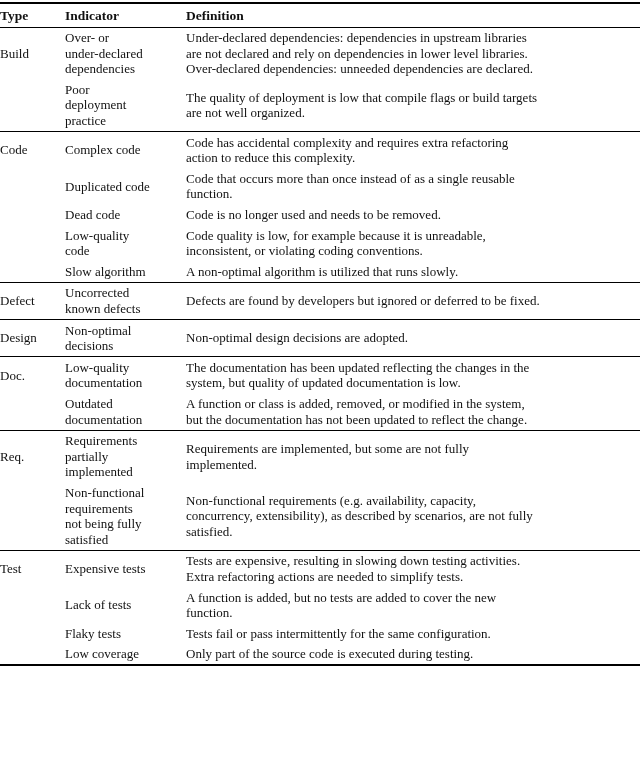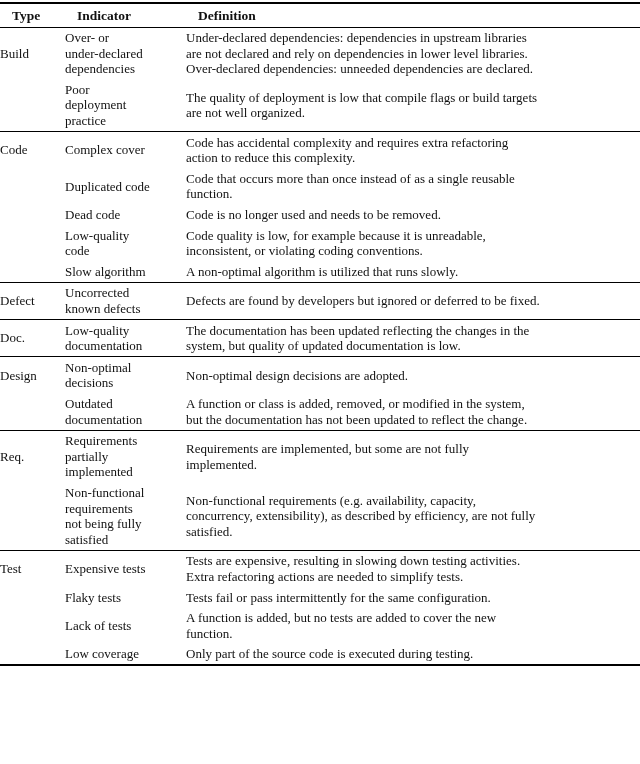--- a/index.html
+++ b/index.html
@@ -24,21 +24,21 @@
     border-top: 2px solid #000000;
     border-bottom: 2px solid #000000;
   }
   table.paper-table thead tr {
     border-bottom: 1px solid #000000;
   }
   table.paper-table th {
     text-align: left;
     font-weight: bold;
     font-size: 13.5px;
-    padding: 4px 0 3px 12px;
+    padding: 4px 0 3px 0;
     vertical-align: middle;
   }
   table.paper-table td {
     padding: 2.5px 0;
     vertical-align: middle;
     white-space: pre-line;
     overflow: hidden;
   }
   tr.group-first {
     border-top: 1px solid #000000;
@@ -81,21 +81,21 @@
       <td class="cell-type"></td>
       <td class="cell-ind">Poor
 deployment
 practice</td>
       <td class="cell-def">The quality of deployment is low that compile flags or build targets
 are not well organized.</td>
     </tr>
 
     <tr class="group-first">
       <td class="cell-type">Code</td>
-      <td class="cell-ind">Complex cover</td>
+      <td class="cell-ind">Complex code</td>
       <td class="cell-def">Code has accidental complexity and requires extra refactoring
 action to reduce this complexity.</td>
     </tr>
     <tr>
       <td class="cell-type"></td>
       <td class="cell-ind">Duplicated code</td>
       <td class="cell-def">Code that occurs more than once instead of as a single reusable
 function.</td>
     </tr>
     <tr>
@@ -117,32 +117,32 @@
     </tr>
 
     <tr class="group-first">
       <td class="cell-type">Defect</td>
       <td class="cell-ind">Uncorrected
 known defects</td>
       <td class="cell-def">Defects are found by developers but ignored or deferred to be fixed.</td>
     </tr>
 
     <tr class="group-first">
+      <td class="cell-type">Design</td>
+      <td class="cell-ind">Non-optimal
+decisions</td>
+      <td class="cell-def">Non-optimal design decisions are adopted.</td>
+    </tr>
+
+    <tr class="group-first">
       <td class="cell-type">Doc.</td>
       <td class="cell-ind">Low-quality
 documentation</td>
       <td class="cell-def">The documentation has been updated reflecting the changes in the
 system, but quality of updated documentation is low.</td>
-    </tr>
-
-    <tr class="group-first">
-      <td class="cell-type">Design</td>
-      <td class="cell-ind">Non-optimal
-decisions</td>
-      <td class="cell-def">Non-optimal design decisions are adopted.</td>
     </tr>
     <tr>
       <td class="cell-type"></td>
       <td class="cell-ind">Outdated
 documentation</td>
       <td class="cell-def">A function or class is added, removed, or modified in the system,
 but the documentation has not been updated to reflect the change.</td>
     </tr>
 
     <tr class="group-first">
@@ -153,40 +153,40 @@
       <td class="cell-def">Requirements are implemented, but some are not fully
 implemented.</td>
     </tr>
     <tr>
       <td class="cell-type"></td>
       <td class="cell-ind">Non-functional
 requirements
 not being fully
 satisfied</td>
       <td class="cell-def">Non-functional requirements (e.g. availability, capacity,
-concurrency, extensibility), as described by efficiency, are not fully
+concurrency, extensibility), as described by scenarios, are not fully
 satisfied.</td>
     </tr>
 
     <tr class="group-first">
       <td class="cell-type">Test</td>
       <td class="cell-ind">Expensive tests</td>
       <td class="cell-def">Tests are expensive, resulting in slowing down testing activities.
 Extra refactoring actions are needed to simplify tests.</td>
     </tr>
     <tr>
       <td class="cell-type"></td>
-      <td class="cell-ind">Flaky tests</td>
-      <td class="cell-def">Tests fail or pass intermittently for the same configuration.</td>
+      <td class="cell-ind">Lack of tests</td>
+      <td class="cell-def">A function is added, but no tests are added to cover the new
+function.</td>
     </tr>
     <tr>
       <td class="cell-type"></td>
-      <td class="cell-ind">Lack of tests</td>
-      <td class="cell-def">A function is added, but no tests are added to cover the new
-function.</td>
+      <td class="cell-ind">Flaky tests</td>
+      <td class="cell-def">Tests fail or pass intermittently for the same configuration.</td>
     </tr>
     <tr>
       <td class="cell-type"></td>
       <td class="cell-ind">Low coverage</td>
       <td class="cell-def">Only part of the source code is executed during testing.</td>
     </tr>
   </tbody>
 </table>
 
 </body></html>

